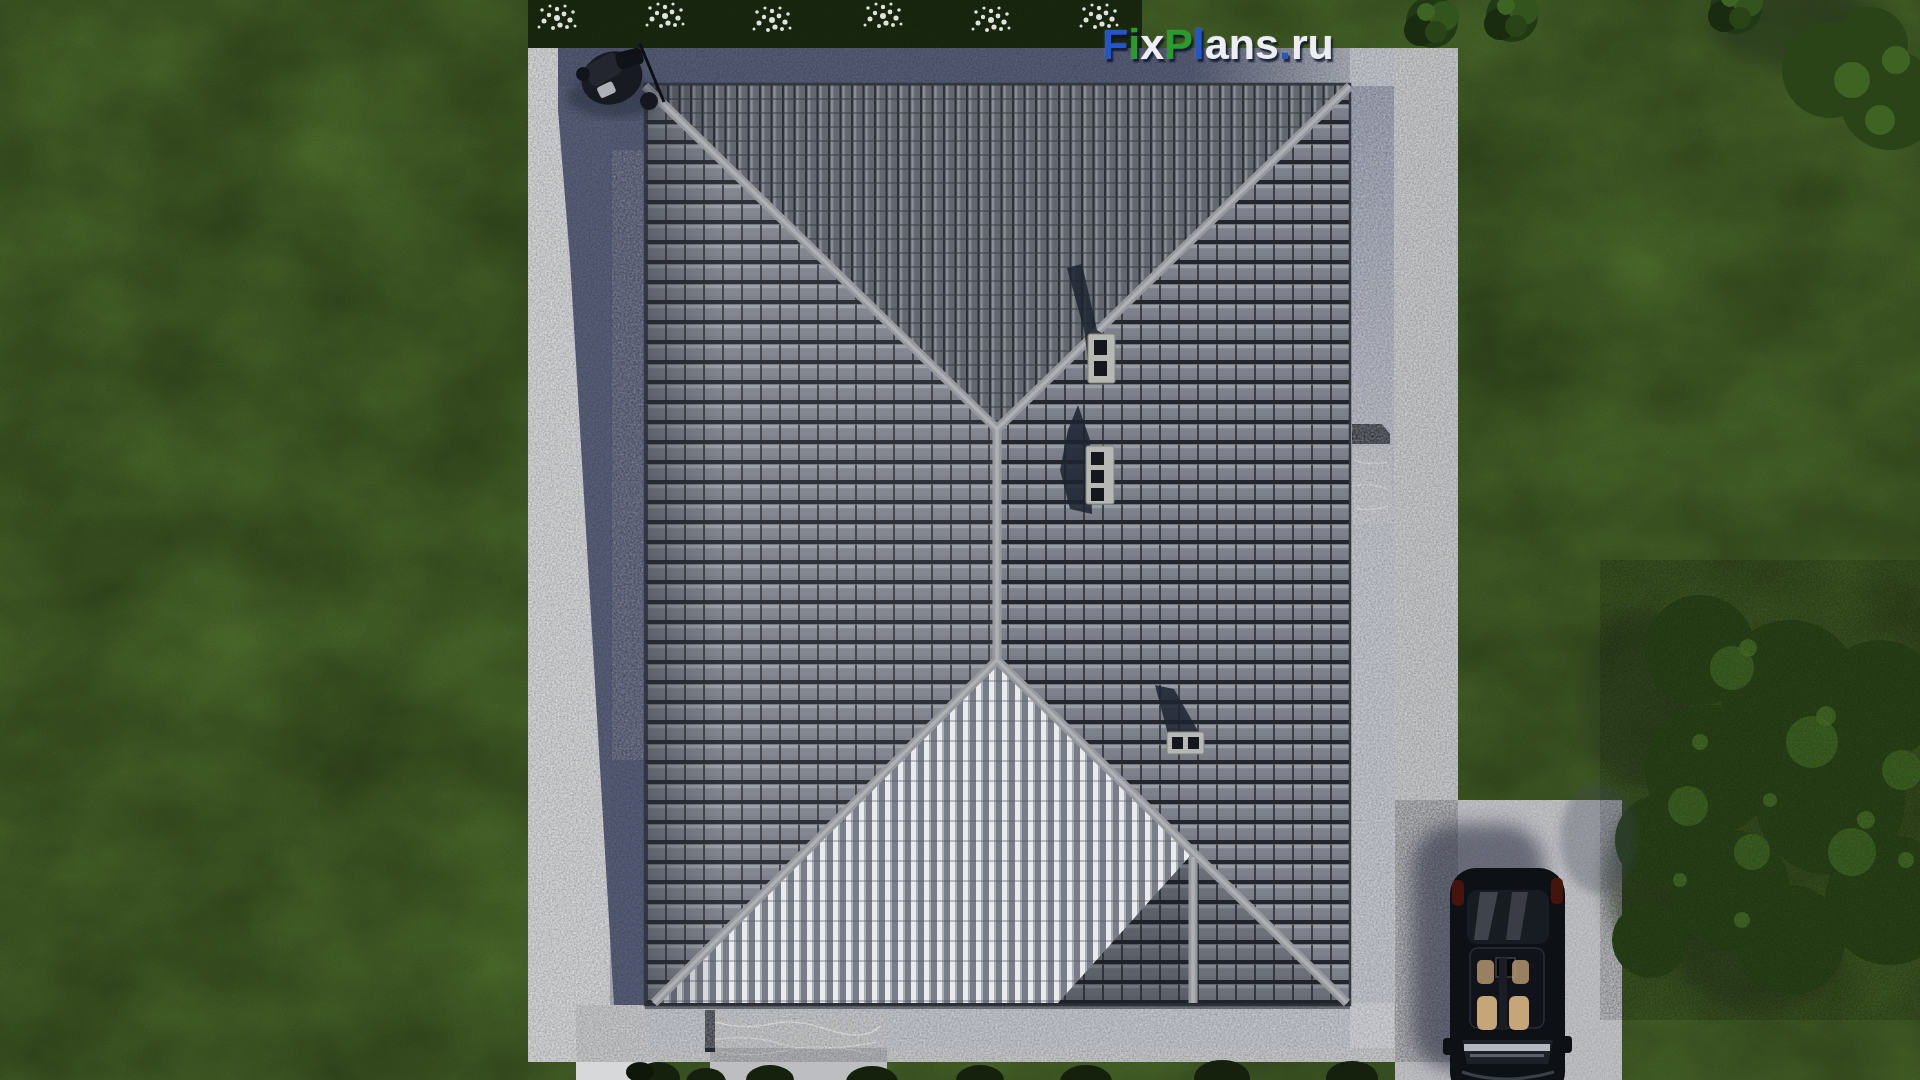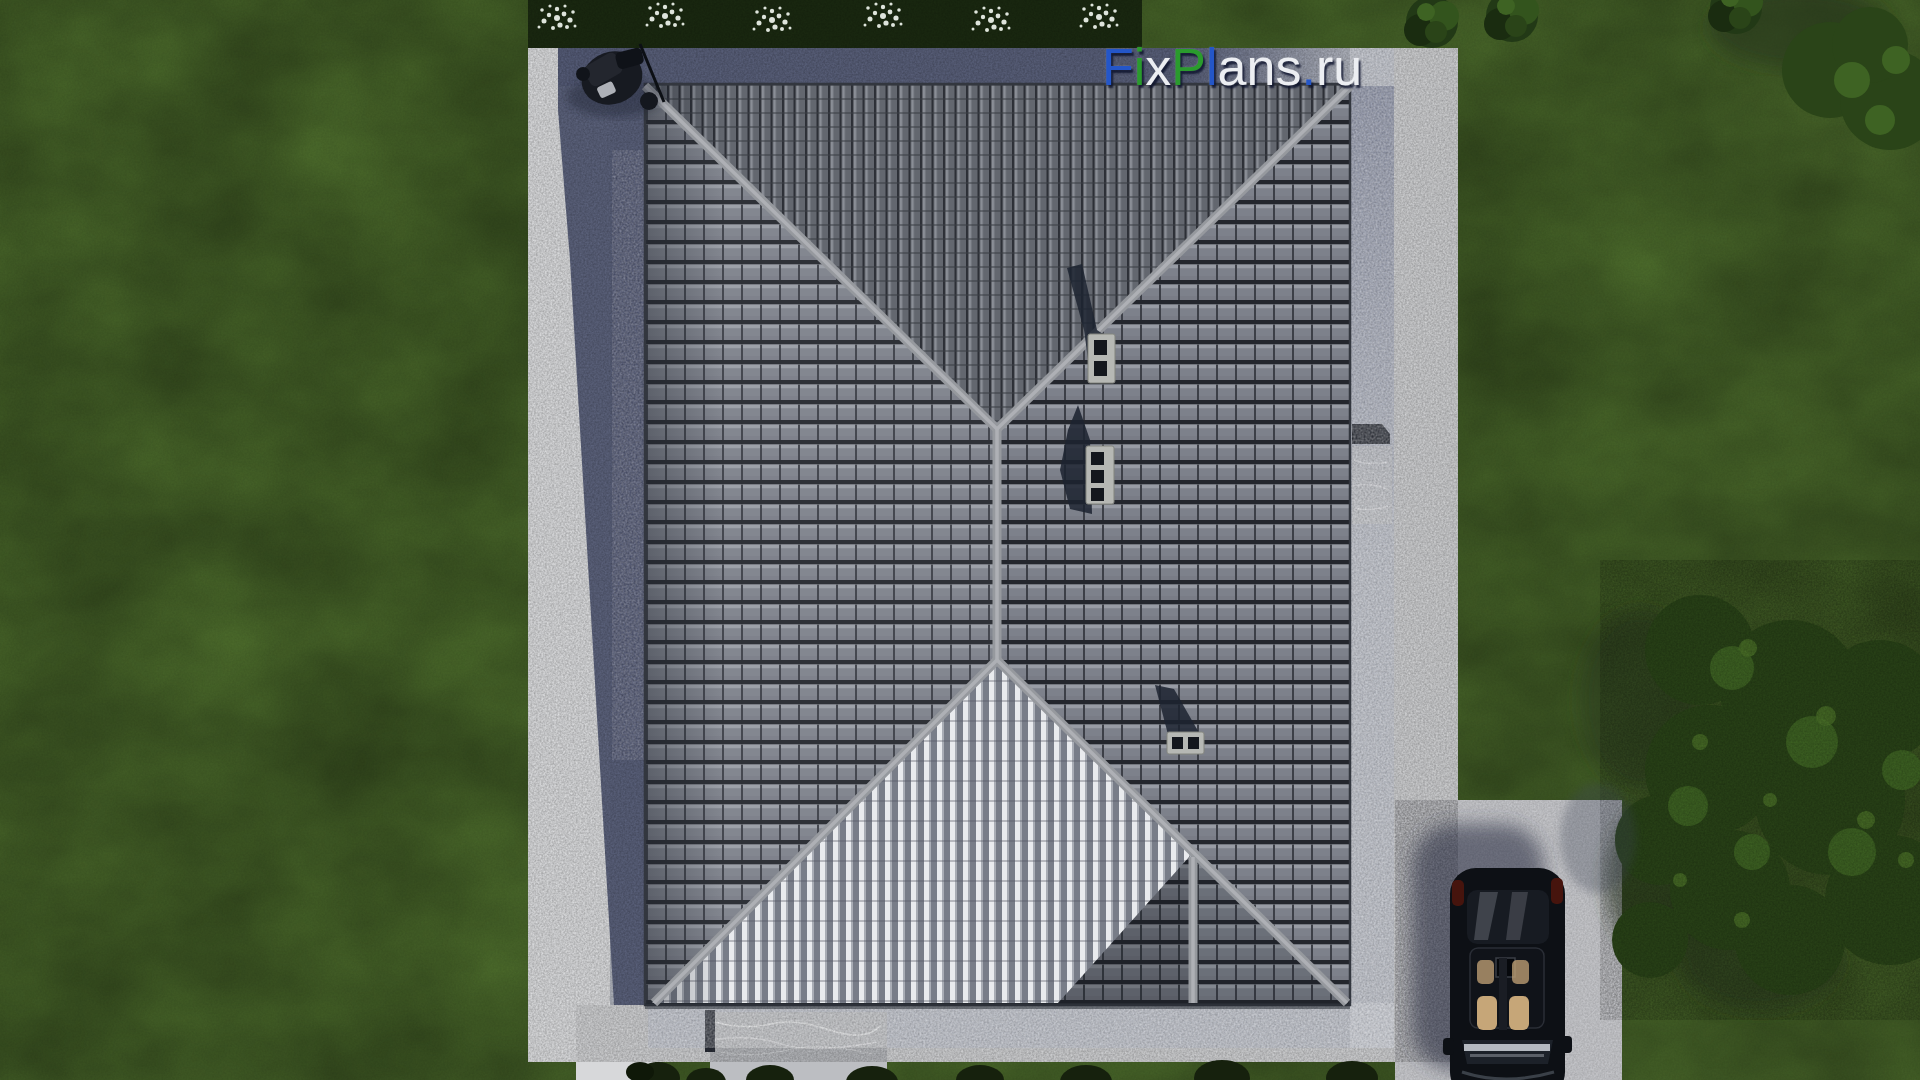--- a/index.html
+++ b/index.html
@@ -1,18 +1,18 @@
 <!DOCTYPE html>
 <html><head>
 <meta charset="utf-8">
 <style>
   html,body{margin:0;padding:0;background:#222;}
   .stage{position:relative;width:1920px;height:1080px;overflow:hidden;font-family:"Liberation Sans",sans-serif;}
   .stage svg{position:absolute;inset:0;display:block;}
-  .watermark{position:absolute;left:1102px;top:37px;font-size:52px;font-weight:normal;letter-spacing:0px;
+  .watermark{position:absolute;left:1102px;top:20px;font-size:43px;font-weight:bold;letter-spacing:0px;
              text-shadow:2px 3px 2px rgba(12,18,44,.85), 0 0 2px rgba(255,255,255,.25);white-space:nowrap;}
   .watermark span{display:inline-block;}
 </style>
 </head>
 <body>
 
 <div class="stage">
 <svg width="1920" height="1080" viewBox="0 0 1920 1080">
   <defs>
 

